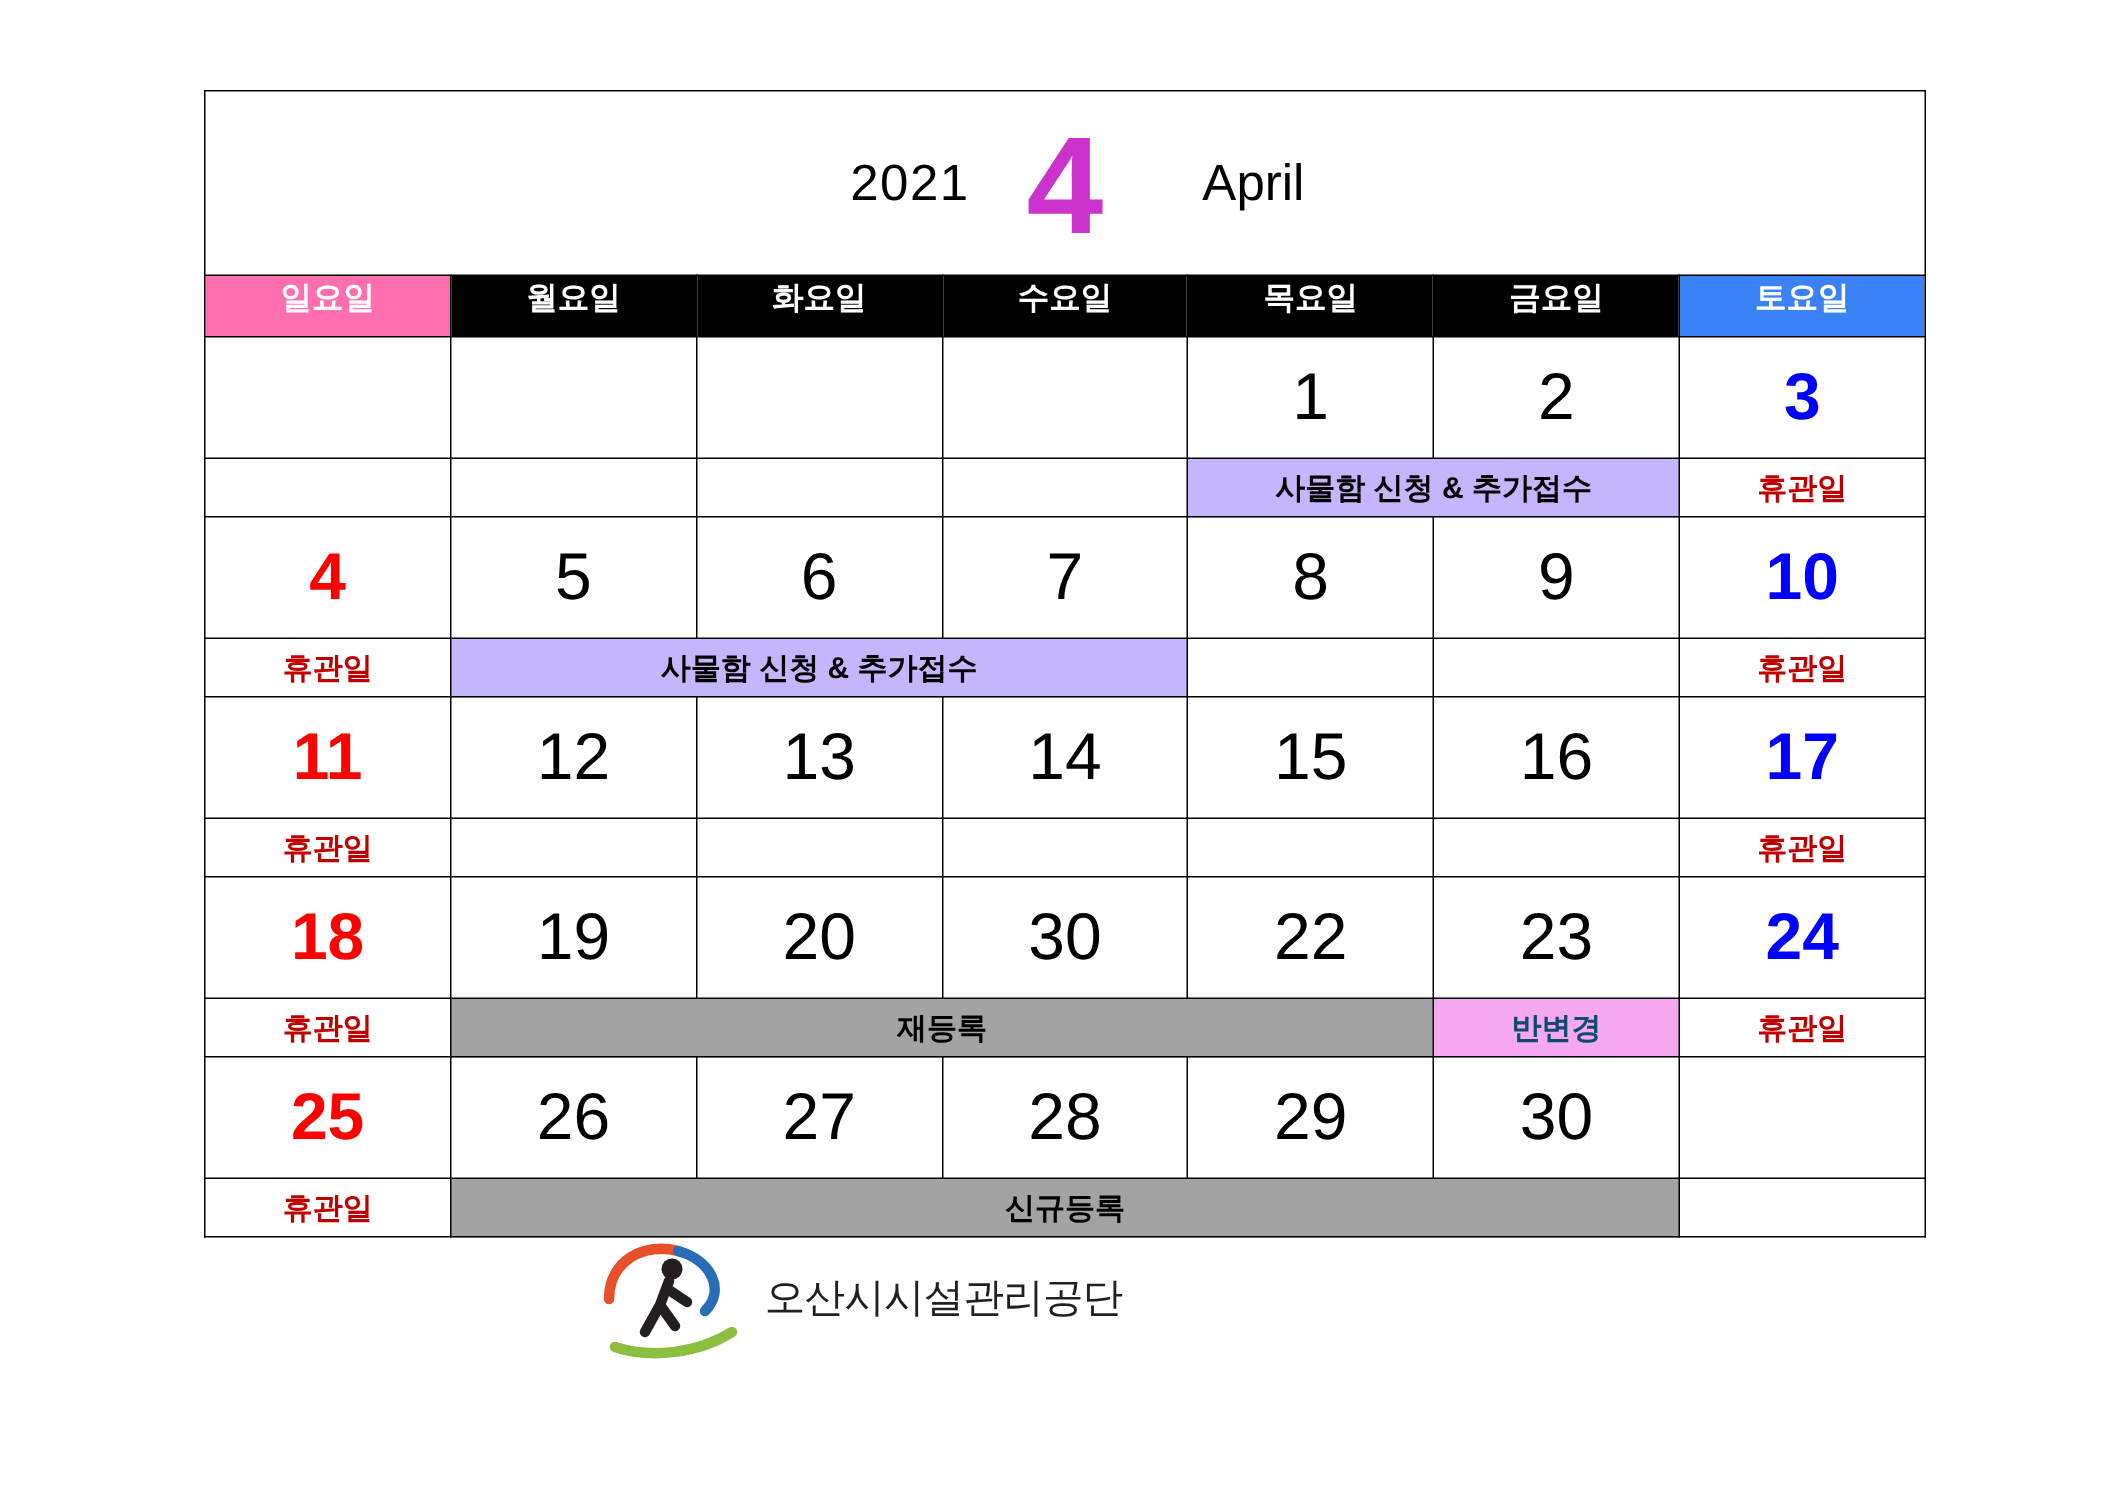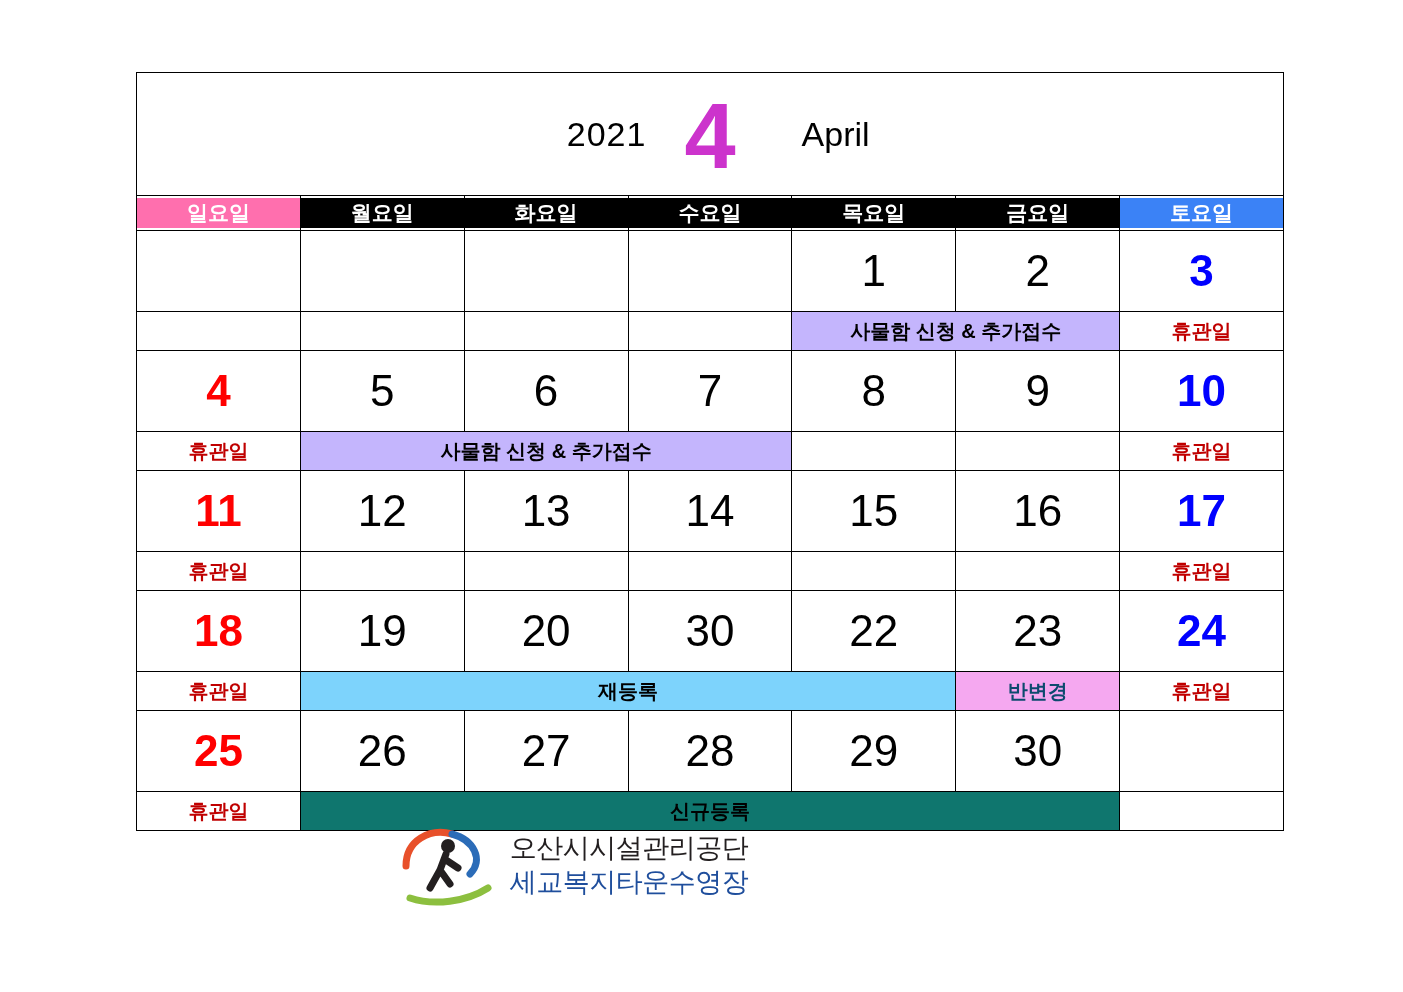--- a/index.html
+++ b/index.html
@@ -16,21 +16,21 @@
     overflow: hidden;
   }
   .page {
     position: relative;
     width: 1403px;
     height: 992px;
   }
   .calendar-wrap {
     position: absolute;
     left: 136px;
-    top: 72px;
+    top: 60px;
     width: 1148px;
   }
   table.calendar {
     border-collapse: collapse;
     width: 1148px;
     table-layout: fixed;
   }
   table.calendar td {
     border: 1px solid #000000;
     padding: 0;
@@ -81,21 +81,21 @@
   .dow-row td {
     height: 34px;
     border: none;
     padding: 0 8px;
   }
   .dow-chip {
     display: block;
     font-size: 21px;
     font-weight: bold;
     line-height: 30px;
-    height: 30px;
+    height: 40px;
     text-align: center;
   }
   .dow-sun  { background: #ff6fae; color: #ffffff; }
   .dow-work { background: #000000; color: #ffffff; }
   .dow-sat  { background: #3b82f6; color: #ffffff; }
 
   
   .num-row td {
     height: 80px;
     font-size: 44px;
@@ -106,23 +106,23 @@
   .num-wd  { color: #000000; }
 
   
   .evt-row td {
     height: 38px;
     font-size: 20px;
     font-weight: bold;
   }
   .evt-closed { color: #c00000; }
   .evt-pink { background: #c4b5fd; color: #000000; }
-  .evt-yellow { background: #7dd3fc; color: #000000; }
+  .evt-yellow { background: #a3a3a3; color: #000000; }
   .evt-magenta { background: #f5a8f0; color: #0c4a6e; }
-  .evt-teal { background: #0f766e; color: #000000; }
+  .evt-teal { background: #a3a3a3; color: #000000; }
   .evt-empty { }
 
   
   .footer {
     position: absolute;
     left: 0;
     top: 820px;
     width: 1148px;
     display: flex;
     align-items: center;
@@ -287,17 +287,16 @@
       <svg width="96" height="92" viewBox="0 0 96 92" xmlns="http://www.w3.org/2000/svg">
         <path d="M6 46 C6 20, 30 8, 52 14" stroke="#e8502a" stroke-width="7" fill="none" stroke-linecap="round"></path>
         <path d="M52 14 C74 20, 84 40, 70 54" stroke="#2b6cb8" stroke-width="7" fill="none" stroke-linecap="round"></path>
         <path d="M10 78 C34 86, 66 82, 88 68" stroke="#8cbf3f" stroke-width="7" fill="none" stroke-linecap="round"></path>
         <circle cx="48" cy="26" r="7" fill="#231f20"></circle>
         <path d="M46 34 L40 50 L30 68 M46 40 L58 48 M40 50 L50 64" stroke="#231f20" stroke-width="7" fill="none" stroke-linecap="round" stroke-linejoin="round"></path>
       </svg>
     </div>
     <div class="footer-text">
       <span class="footer-line1">오산시시설관리공단</span>
-      <span class="footer-line2">세교복지타운수영장</span>
     </div>
   </div>
 
 </div>
 
 </body></html>

